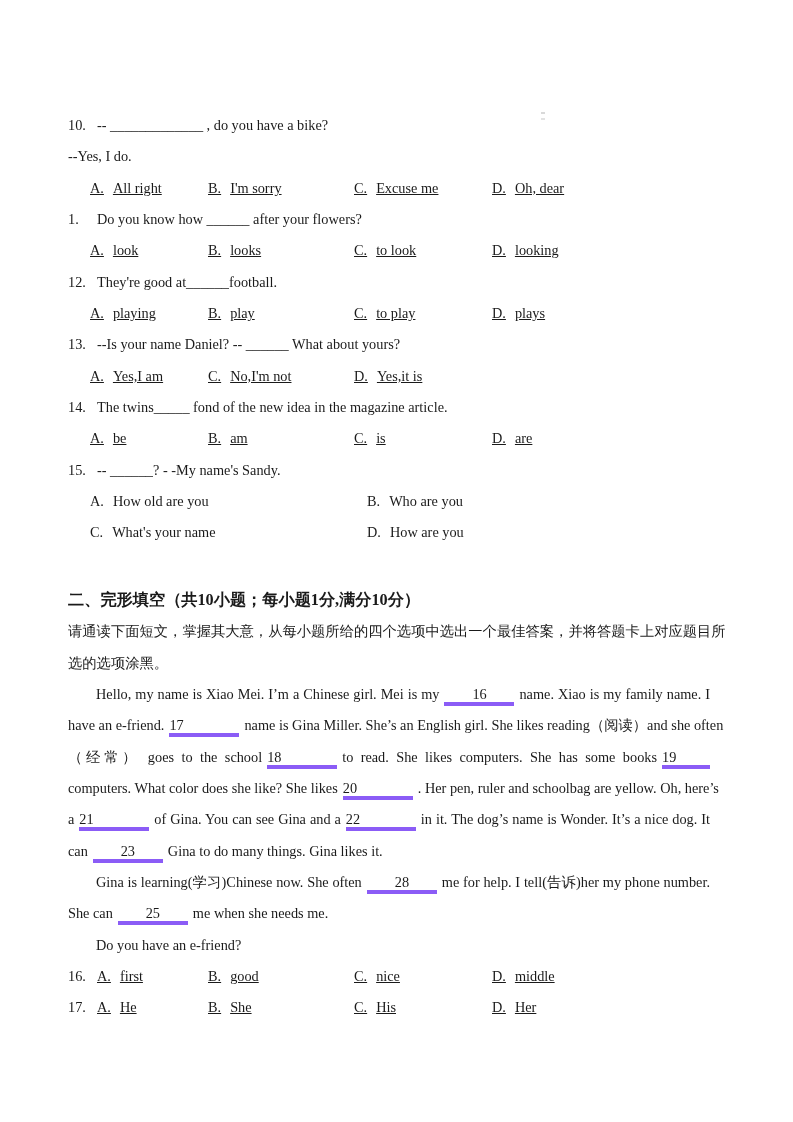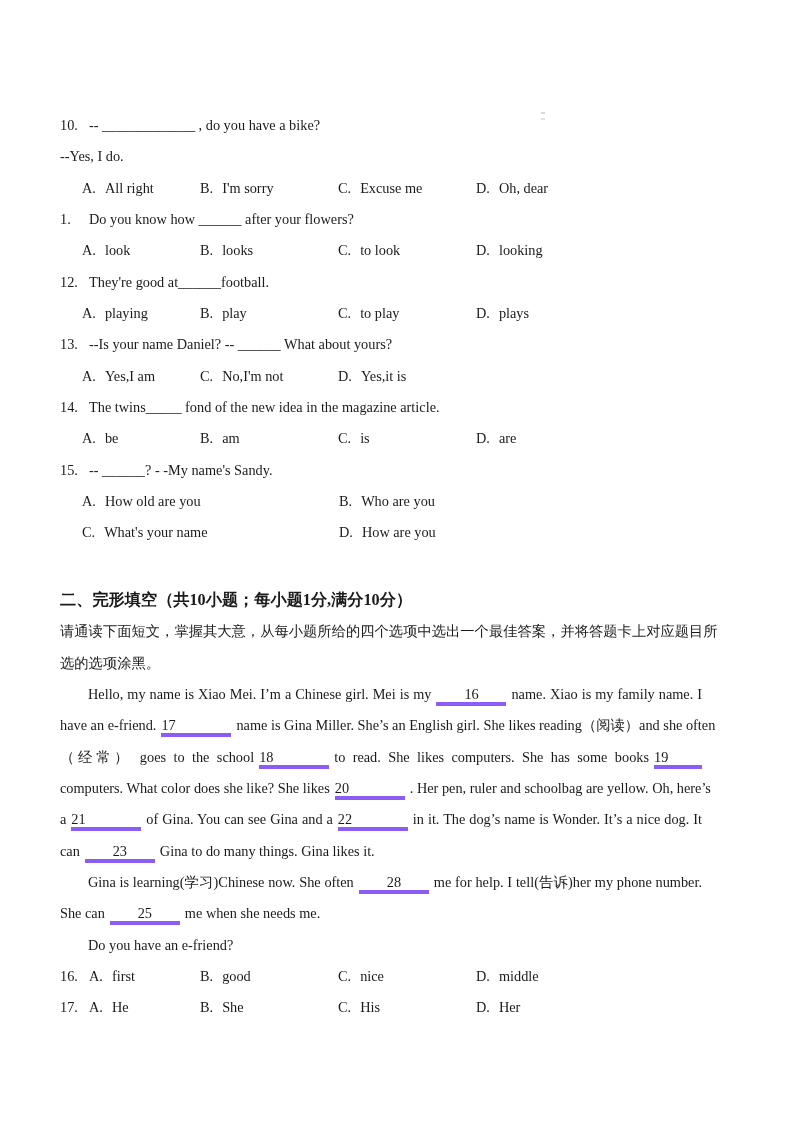--- a/index.html
+++ b/index.html
@@ -7,34 +7,34 @@
     position:relative;
     width:793px;height:1122px;
     background:#ffffff;
     color:#1a1a1a;
     font-family:"Liberation Serif","DejaVu Serif",serif;
     font-size:14.3px;
     overflow:hidden;
   }
   .content{
     position:absolute;
-    left:60px;top:110px;
+    left:68px;top:110px;
     width:642px;
     line-height:31.35px;
   }
   .row{white-space:nowrap;}
   .q-num{display:inline-block;min-width:29px;}
   
-  .opts{display:flex;padding-left:22px;white-space:nowrap;}
+  .opts{display:flex;padding-left:22px;white-space:nowrap;text-decoration:underline;}
   .opts .opt:nth-child(1){width:118px;}
   .opts .opt:nth-child(2){width:138px;}
-  .opts .opt:nth-child(3){width:138px;}
+  .opts .opt:nth-child(3){width:138px;margin-left:8px;}
   .opts .opt:nth-child(4){flex:1;}
   
-  .opts2{display:flex;padding-left:22px;white-space:nowrap;}
+  .opts2{display:flex;padding-left:22px;white-space:nowrap;gap:20px;}
   .opts2 .opt:nth-child(1){width:257px;}
   .opts2 .opt:nth-child(2){flex:1;}
   
   .q-row{display:flex;white-space:nowrap;}
   .q-row .opts{padding-left:0;flex:1;}
   .q-row .opts .opt:nth-child(1){width:111px;}
   .opt-label{margin-right:9px;}
   .section-title{
     margin-top:36px;
     font-weight:bold;

